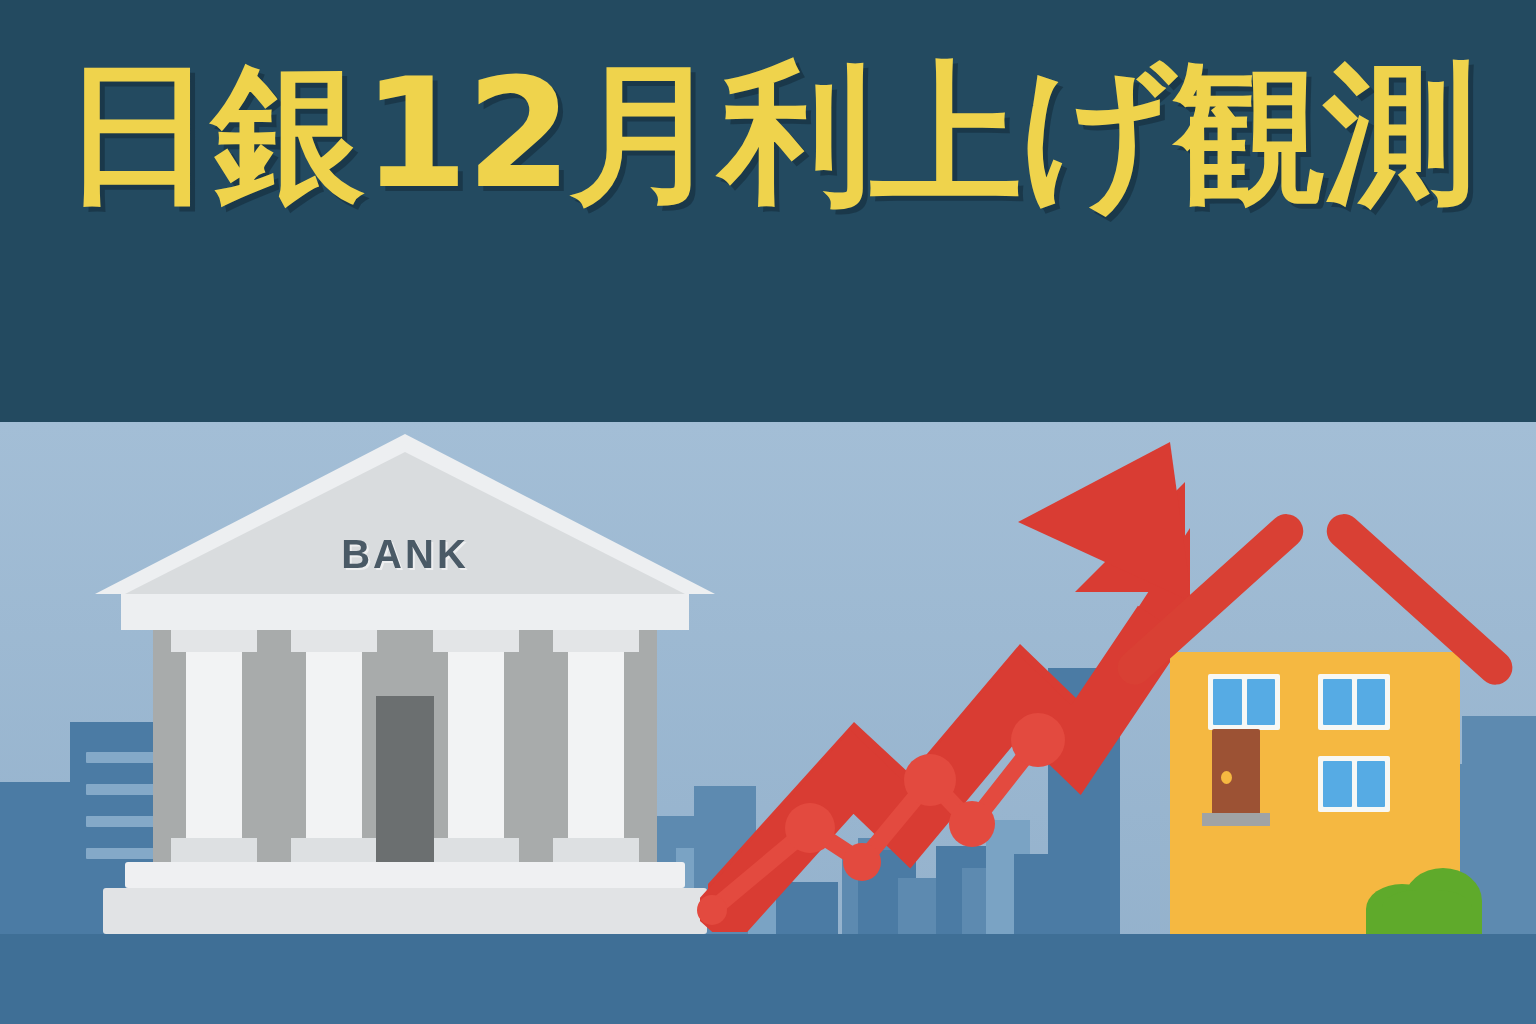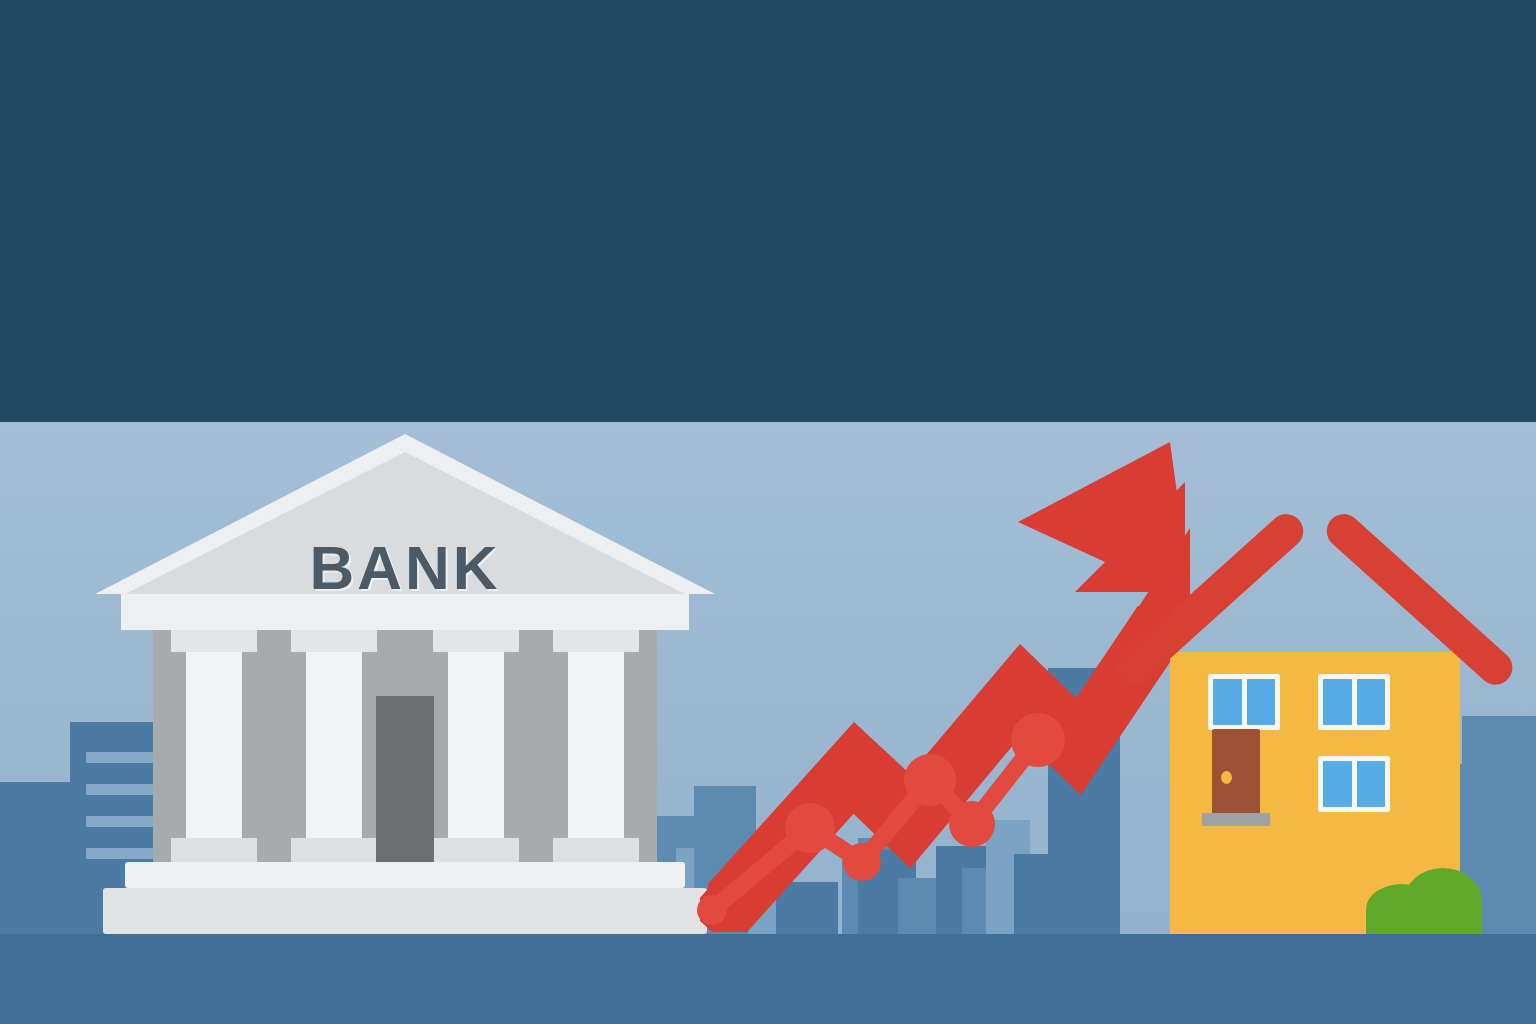--- a/index.html
+++ b/index.html
@@ -112,21 +112,21 @@
     border-left: 280px solid transparent;
     border-right: 280px solid transparent;
     border-bottom: 142px solid #D9DCDE;
   }
   .bank-text {
     position: absolute;
     left: 0; top: 98px;
     width: 620px;
     text-align: center;
     color: #4A5A66;
-    font-size: 62px;
+    font-size: 40px;
     font-weight: bold;
     letter-spacing: 3px;
     text-shadow: 2px 2px 0 rgba(255,255,255,0.55);
     z-index: 3;
   }
   .architrave {
     position: absolute; left: 26px; top: 160px;
     width: 568px; height: 36px;
     background: #EDEFF1;
   }
@@ -344,15 +344,16 @@
         <b class="b1"></b>
         <b class="b2"></b>
         <b class="b3"></b>
       </div>
     </div>
 
     <div class="ground"></div>
   </div>
 
   <div class="header-band">
+    <div class="header-title">日銀12月利上げ観測</div>
   </div>
 
 </div>
 
 </body></html>

